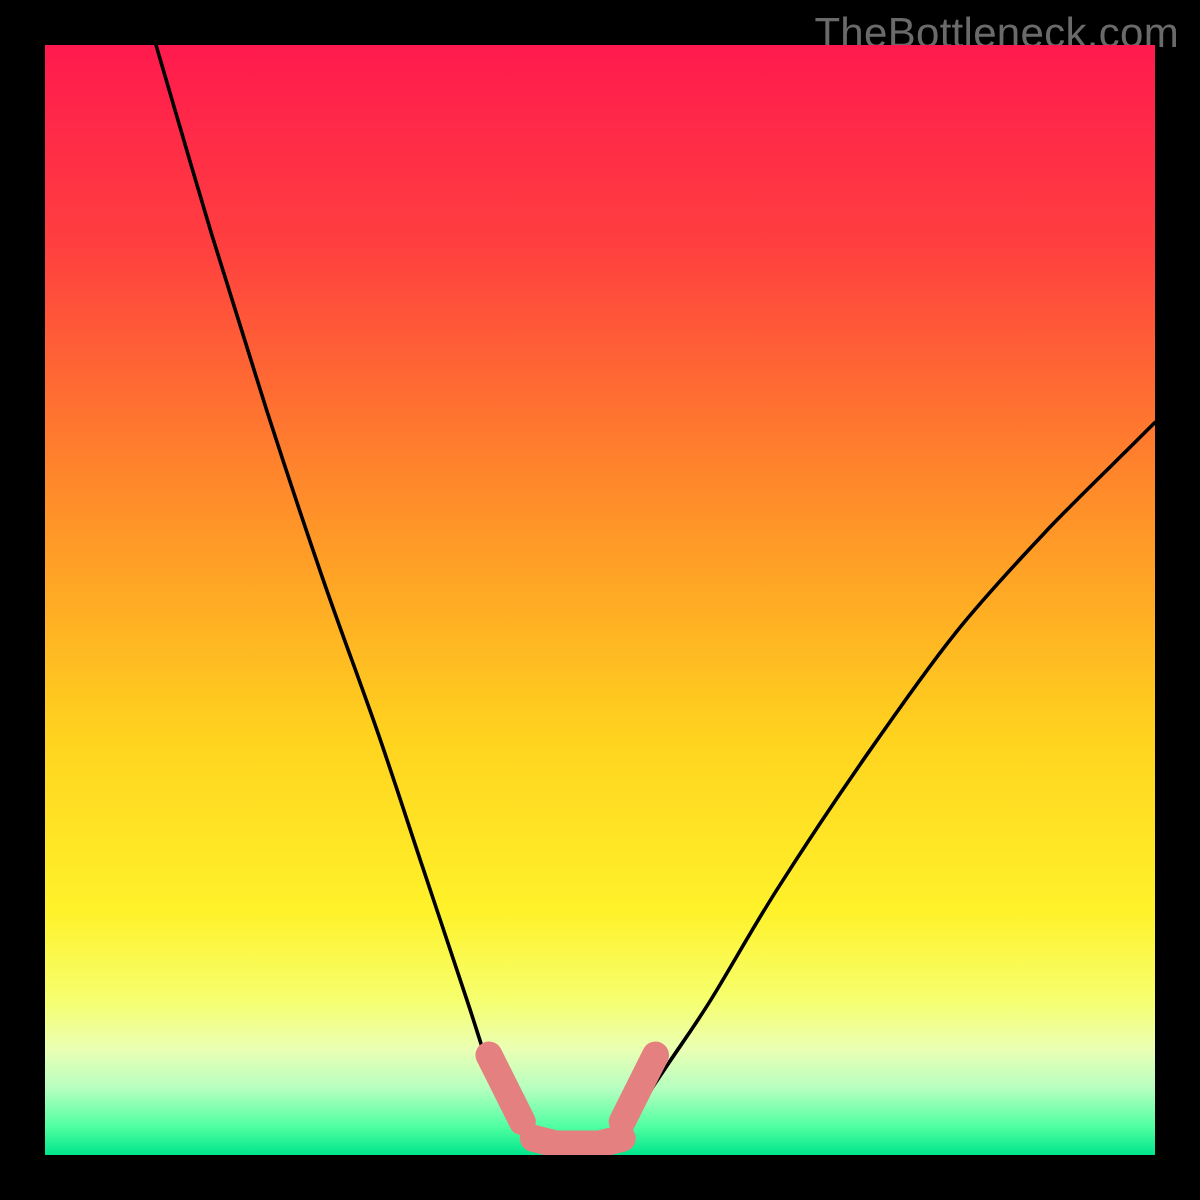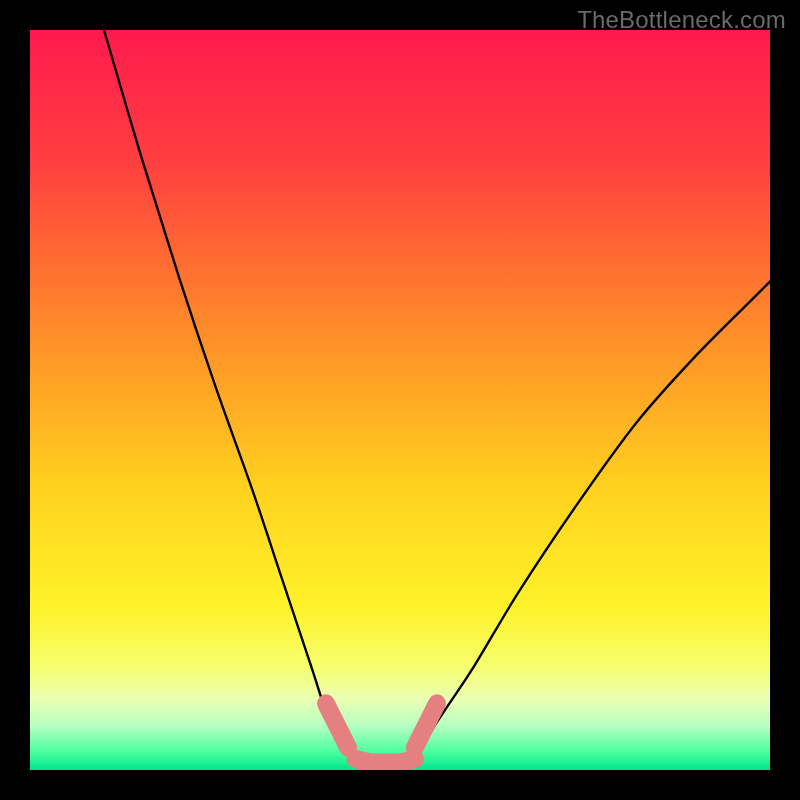--- a/index.html
+++ b/index.html
@@ -39,21 +39,21 @@
     top: 0;
     width: 740px;
     height: 740px;
     pointer-events: none;
   }
   .watermark {
     position: absolute;
     top: 6px;
     right: 14px;
     color: #6a6a6a;
-    font-size: 24px;
+    font-size: 28px;
     letter-spacing: 0.2px;
     user-select: none;
   }
 </style>
 </head>
 <body>
 
 <div class="frame">
   <div class="watermark">TheBottleneck.com</div>
 

